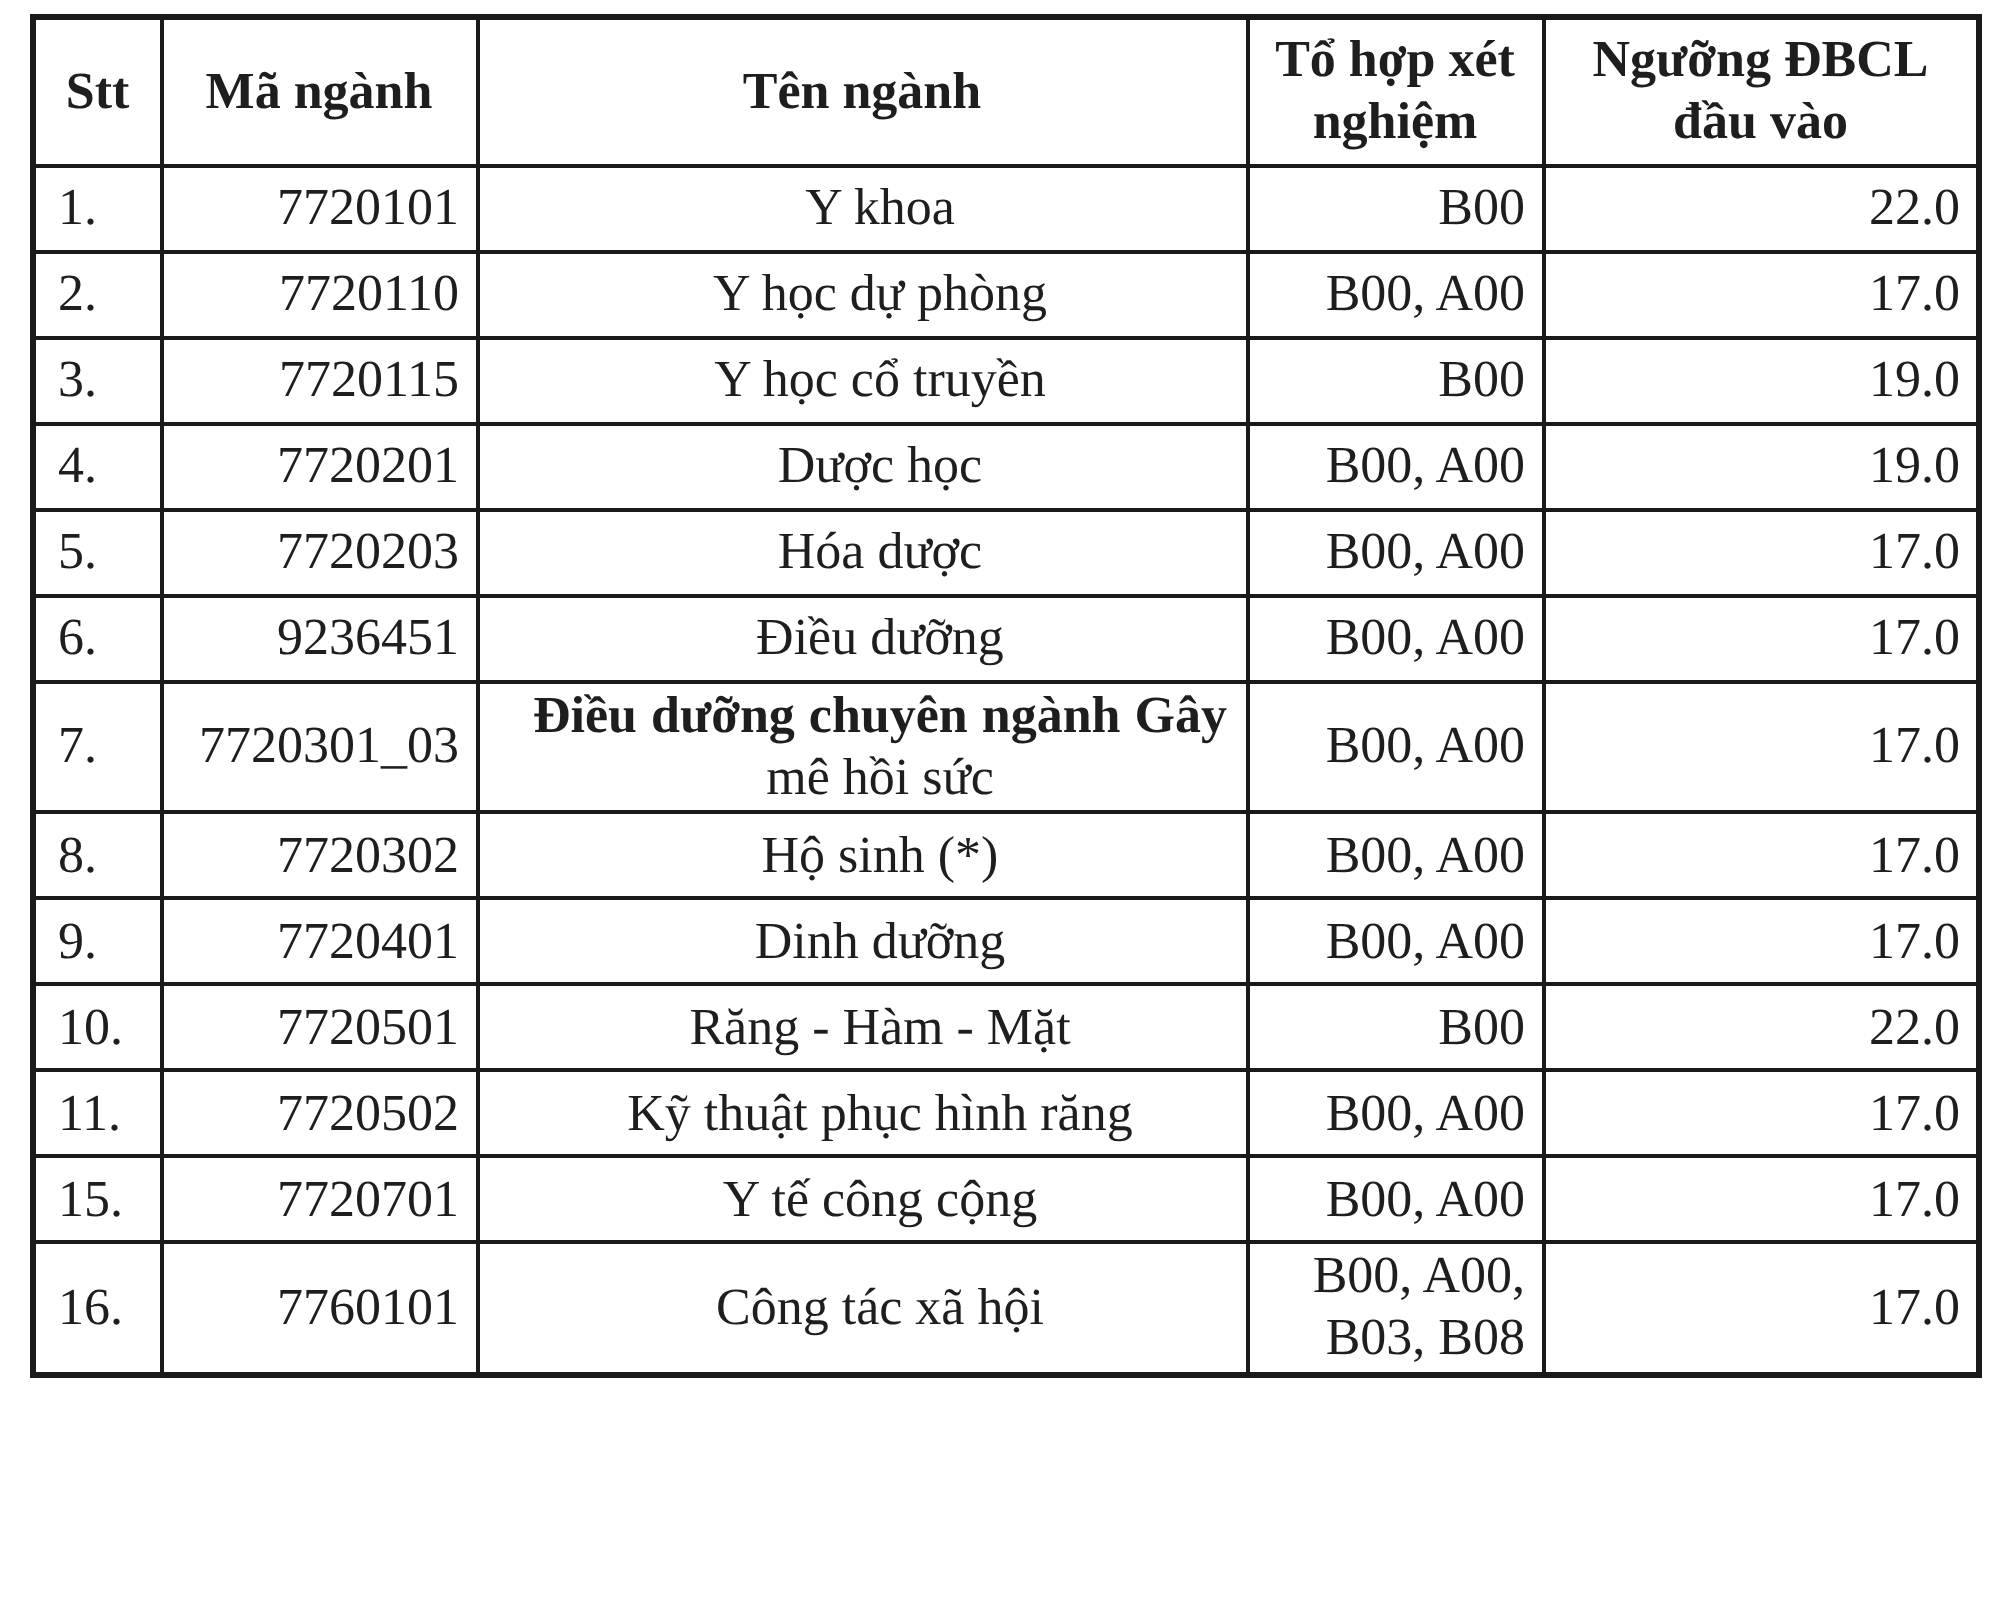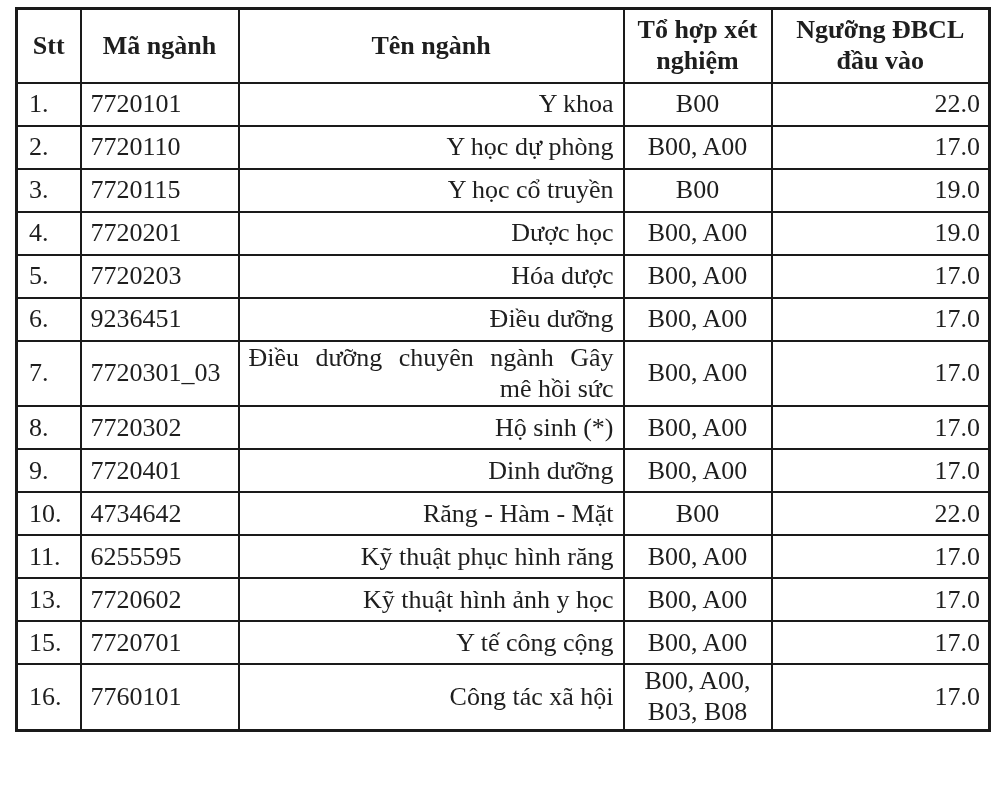--- a/index.html
+++ b/index.html
@@ -36,26 +36,26 @@
     font-weight:bold;
     text-align:center;
     height:70px;
     padding:1px 3px;
   }
   .adm td{
     height:39px;
     padding:1px 8px;
   }
   td.c-stt{text-align:left;padding-left:11px;}
-  td.c-code{text-align:left;padding-left:9px;}
-  td.c-name{text-align:right;padding-left:9px;padding-right:9px;margin-top:20px;}
-  td.c-combo{text-align:center;}
+  td.c-code{text-align:right;padding-left:9px;}
+  td.c-name{text-align:center;padding-left:27px;padding-right:9px;margin-top:20px;}
+  td.c-combo{text-align:right;}
   td.c-thr{text-align:right;}
   
-  td.c-name div:not(:last-child){text-align-last:justify;}
+  td.c-name div:not(:last-child){text-align-last:justify;font-weight:bold;}
 </style>
 </head>
 <body>
 
 <div class="page">
   <table class="adm">
     <colgroup>
       <col style="width:64px">
       <col style="width:158px">
       <col style="width:385px">
@@ -148,42 +148,35 @@
   <tr>
     <td class="c-stt">9.</td>
     <td class="c-code">7720401</td>
     <td class="c-name">Dinh dưỡng</td>
     <td class="c-combo">B00, A00</td>
     <td class="c-thr">17.0</td>
   </tr>
 
   <tr>
     <td class="c-stt">10.</td>
-    <td class="c-code">4734642</td>
+    <td class="c-code">7720501</td>
     <td class="c-name">Răng - Hàm - Mặt</td>
     <td class="c-combo">B00</td>
     <td class="c-thr">22.0</td>
   </tr>
 
   <tr>
     <td class="c-stt">11.</td>
-    <td class="c-code">6255595</td>
+    <td class="c-code">7720502</td>
     <td class="c-name">Kỹ thuật phục hình răng</td>
     <td class="c-combo">B00, A00</td>
     <td class="c-thr">17.0</td>
   </tr>
 
 
-  <tr>
-    <td class="c-stt">13.</td>
-    <td class="c-code">7720602</td>
-    <td class="c-name">Kỹ thuật hình ảnh y học</td>
-    <td class="c-combo">B00, A00</td>
-    <td class="c-thr">17.0</td>
-  </tr>
 
 
   <tr>
     <td class="c-stt">15.</td>
     <td class="c-code">7720701</td>
     <td class="c-name">Y tế công cộng</td>
     <td class="c-combo">B00, A00</td>
     <td class="c-thr">17.0</td>
   </tr>
 

